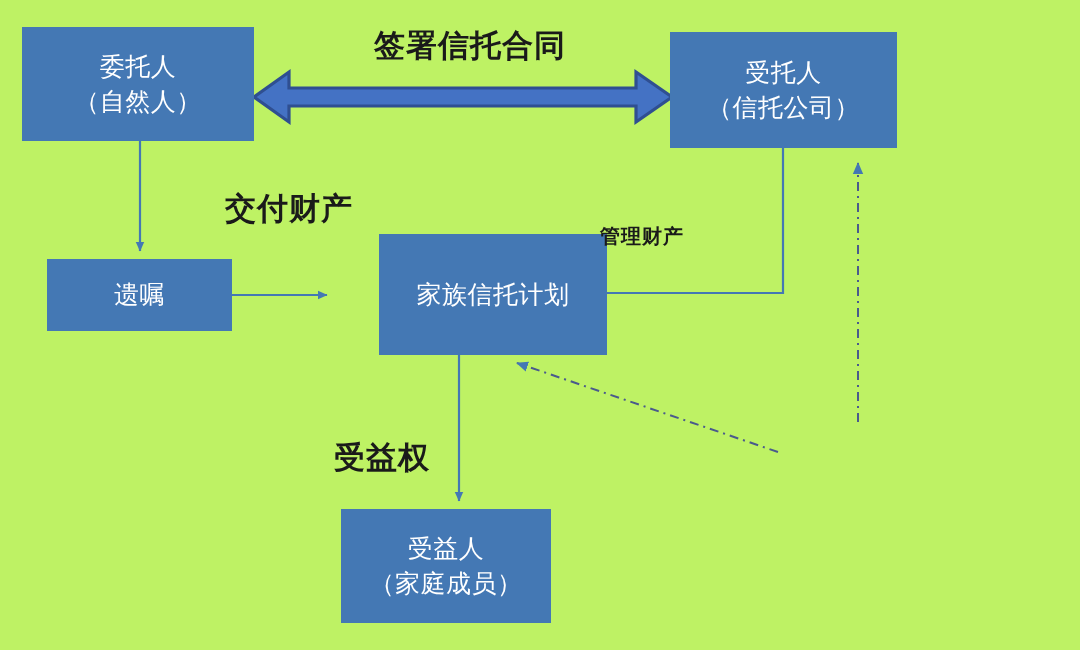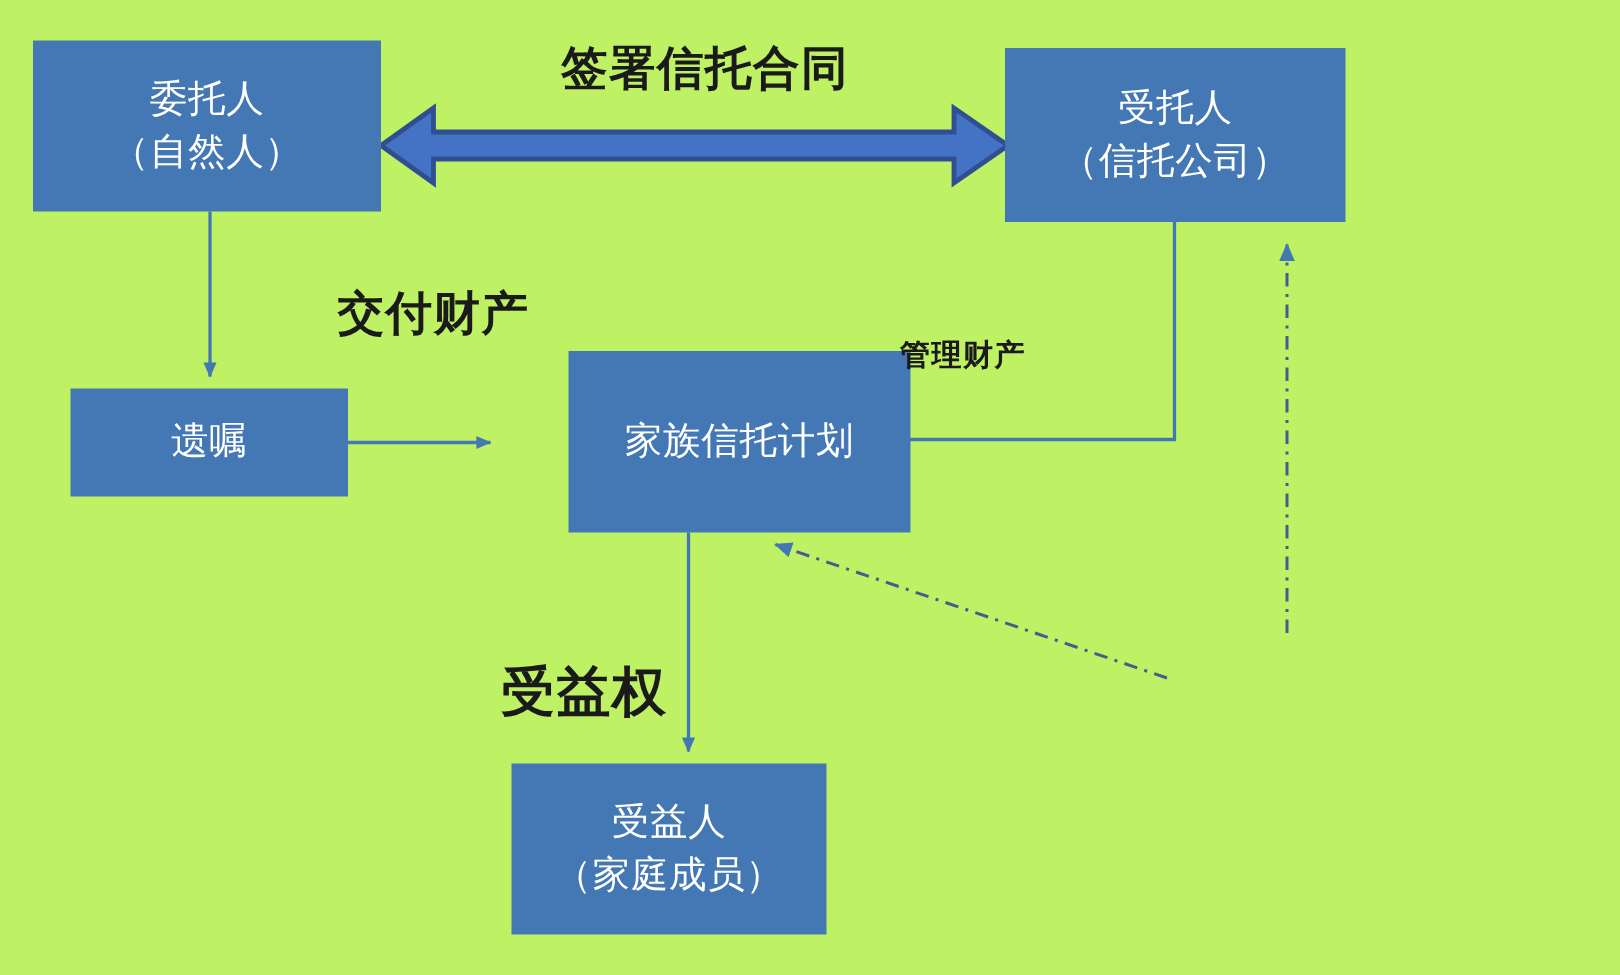--- a/index.html
+++ b/index.html
@@ -59,21 +59,21 @@
   #node-trustee   { left: 670px; top: 32px;  width: 227px; height: 116px; font-size: 25px; }
   #node-will      { left: 47px;  top: 259px; width: 185px; height: 72px;  font-size: 25px; }
   #node-plan      { left: 335px; top: 234px; width: 228px; height: 121px; font-size: 25px; margin-left: 44px; }
   #node-beneficiary { left: 341px; top: 509px; width: 210px; height: 114px; font-size: 25px; }
   #node-protector { left: 773px; top: 422px; width: 282px; height: 113px; font-size: 25px; }
 
   
   #label-sign    { left: 374px; top: 25px;  font-size: 31px; }
   #label-deliver { left: 225px; top: 188px; font-size: 31px; }
   #label-manage  { left: 600px; top: 223px; font-size: 20px; }
-  #label-benefit { left: 334px; top: 437px; font-size: 36px; }
+  #label-benefit { left: 334px; top: 437px; font-size: 31px; }
 </style>
 </head>
 <body>
 
 <div id="canvas">
 
   <svg id="edges" viewBox="0 0 1080 650" width="1080" height="650" xmlns="http://www.w3.org/2000/svg">
 
     <defs>
       <marker id="thin-head" markerWidth="11" markerHeight="11" refX="9.4" refY="5" orient="auto" markerUnits="userSpaceOnUse">

